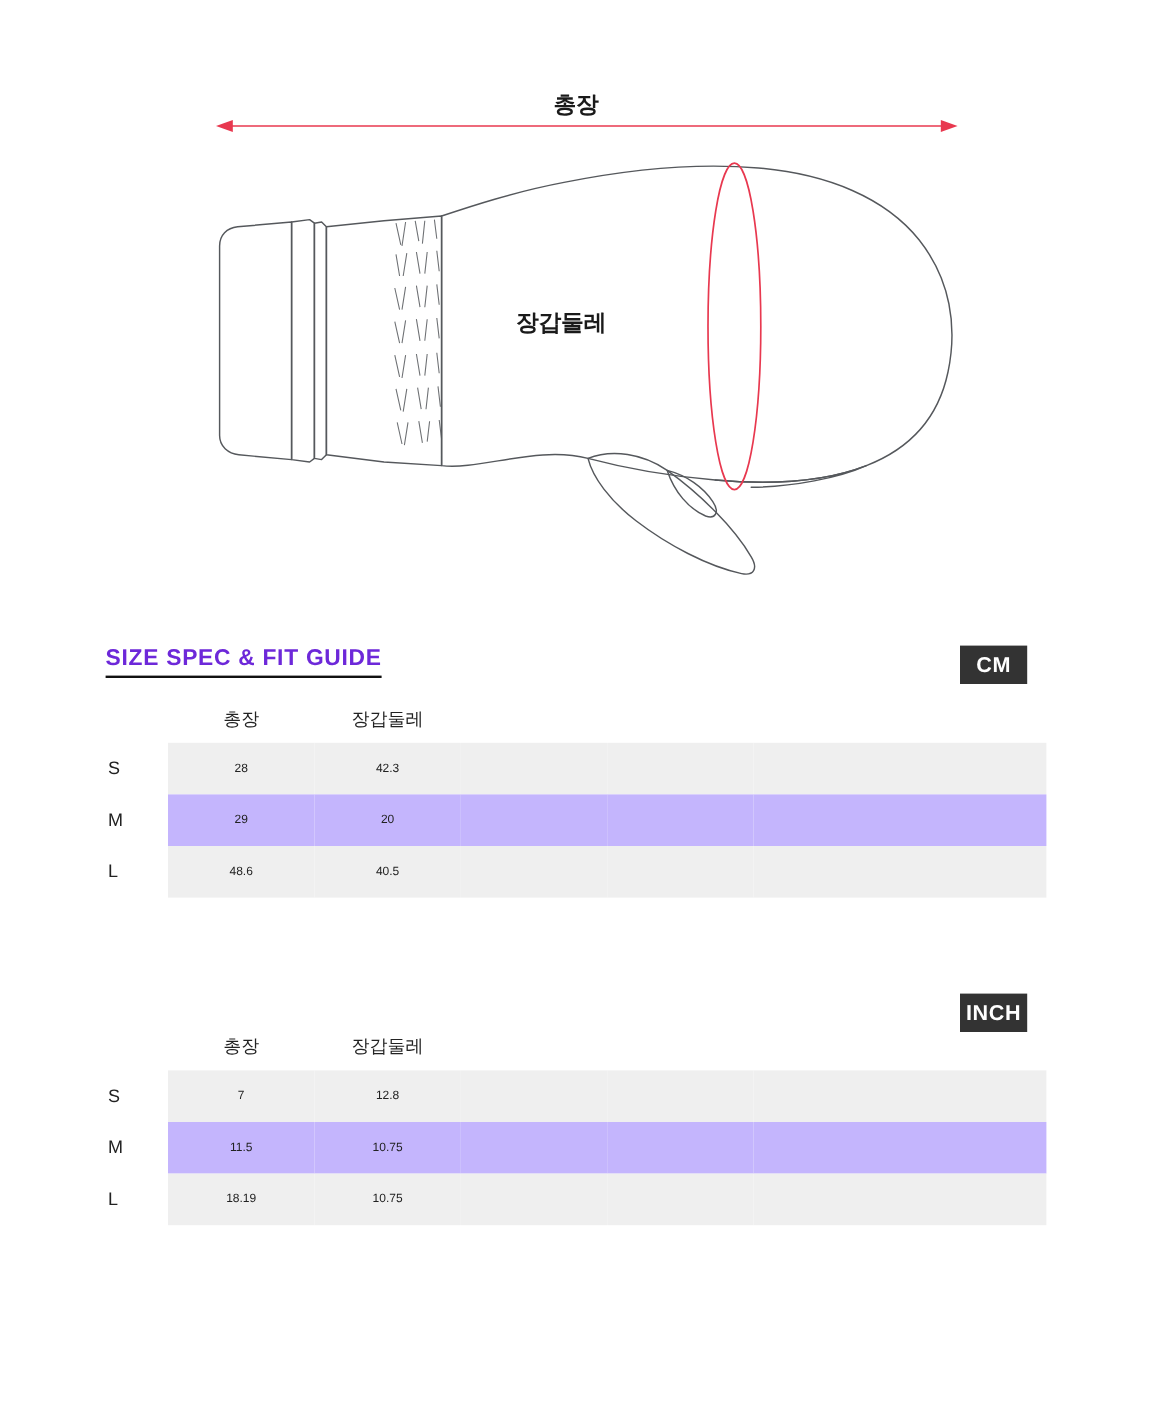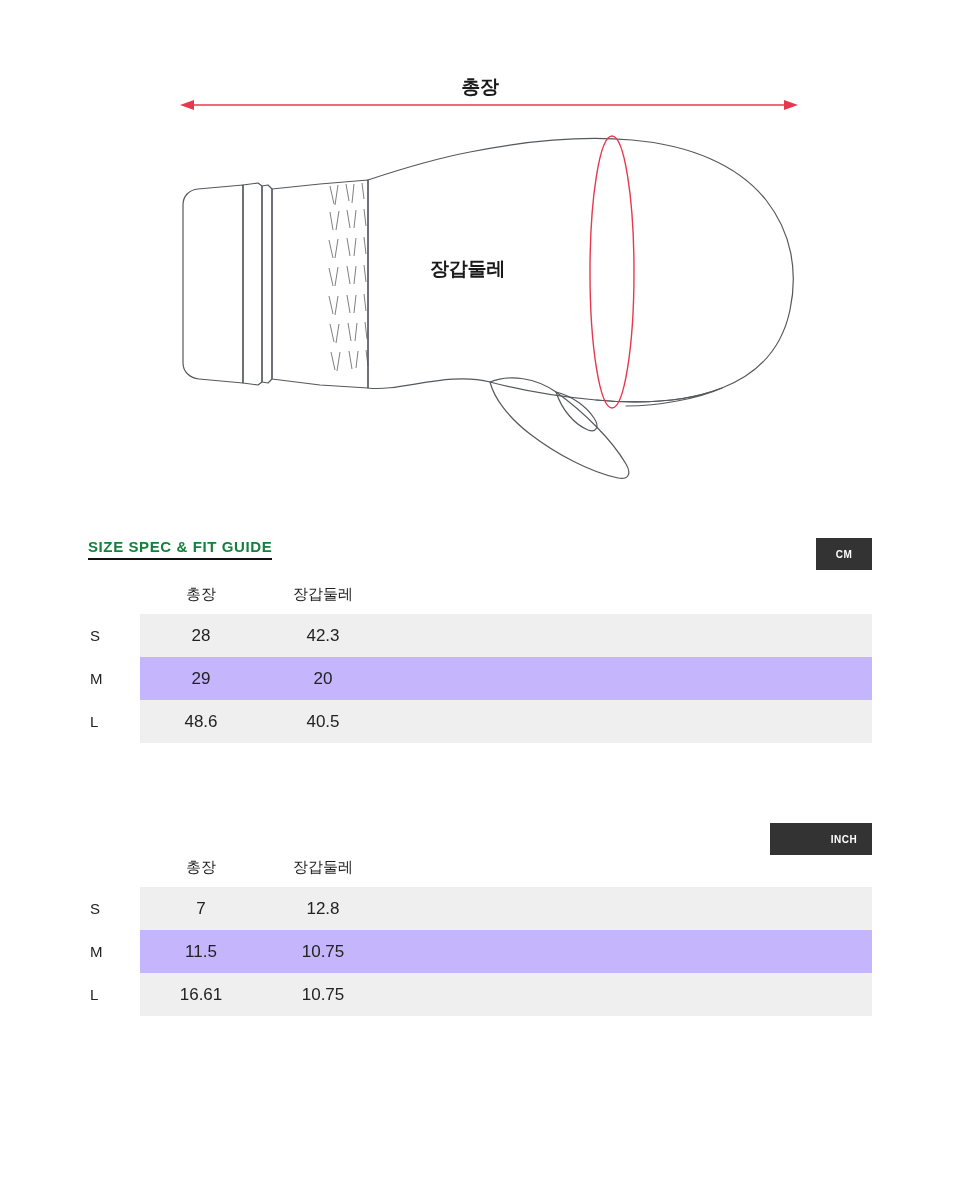--- a/index.html
+++ b/index.html
@@ -45,37 +45,37 @@
     color: #1a1a1a;
     letter-spacing: -0.2px;
   }
 
   
   .spec-wrap {
     position: relative;
     padding: 0 88px;
   }
   .spec-title {
-    font-size: 15px;
+    font-size: 19px;
     font-weight: bold;
     letter-spacing: 0.6px;
-    color: #15803d;
+    color: #6d28d9;
     border-bottom: 2px solid #111111;
     display: inline-block;
     padding-bottom: 3px;
     margin: 0;
   }
   .unit-badge {
     position: absolute;
-    right: 88px;
+    right: 104px;
     width: 56px;
     height: 32px;
     background: #333333;
     color: #ffffff;
-    font-size: 10px;
+    font-size: 18px;
     font-weight: bold;
     letter-spacing: 0.5px;
     display: flex;
     align-items: center;
     justify-content: center;
   }
   .badge-cm { top: 0px; }
   .badge-inch { top: 0px; }
 
   table.size-table {
@@ -84,21 +84,21 @@
     table-layout: fixed;
     margin-top: 14px;
   }
   table.size-table col.c-label { width: 52px; }
   table.size-table col.c-data  { width: 122px; }
   table.size-table col.c-blank { width: 122px; }
 
   table.size-table th,
   table.size-table td {
     height: 43px;
-    font-size: 17px;
+    font-size: 10px;
     font-weight: normal;
     text-align: center;
     color: #222222;
     padding: 0;
   }
   table.size-table thead th {
     font-size: 15px;
     font-weight: normal;
     background: #ffffff;
     height: 40px;
@@ -224,21 +224,21 @@
         <td></td>
         <td></td>
         <td></td>
         <td></td>
       </tr>
     </tbody>
   </table>
 </div>
 
 <div class="spec-wrap block-inch">
-  <div class="unit-badge badge-inch" style="top:0px;padding-left:46px;">INCH</div>
+  <div class="unit-badge badge-inch" style="top:0px;">INCH</div>
   <div class="inch-head-spacer"></div>
 
   <table class="size-table">
     <colgroup>
       <col class="c-label">
         <col class="c-data">
         <col class="c-data">
       <col class="c-blank">
         <col class="c-blank">
         <col class="c-blank">
@@ -269,21 +269,21 @@
         <td class="rowlabel">M</td>
         <td>11.5</td>
         <td>10.75</td>
         <td></td>
         <td></td>
         <td></td>
         <td></td>
       </tr>
       <tr class="shaded">
         <td class="rowlabel">L</td>
-        <td>16.61</td>
+        <td>18.19</td>
         <td>10.75</td>
         <td></td>
         <td></td>
         <td></td>
         <td></td>
       </tr>
     </tbody>
   </table>
 </div>
 

